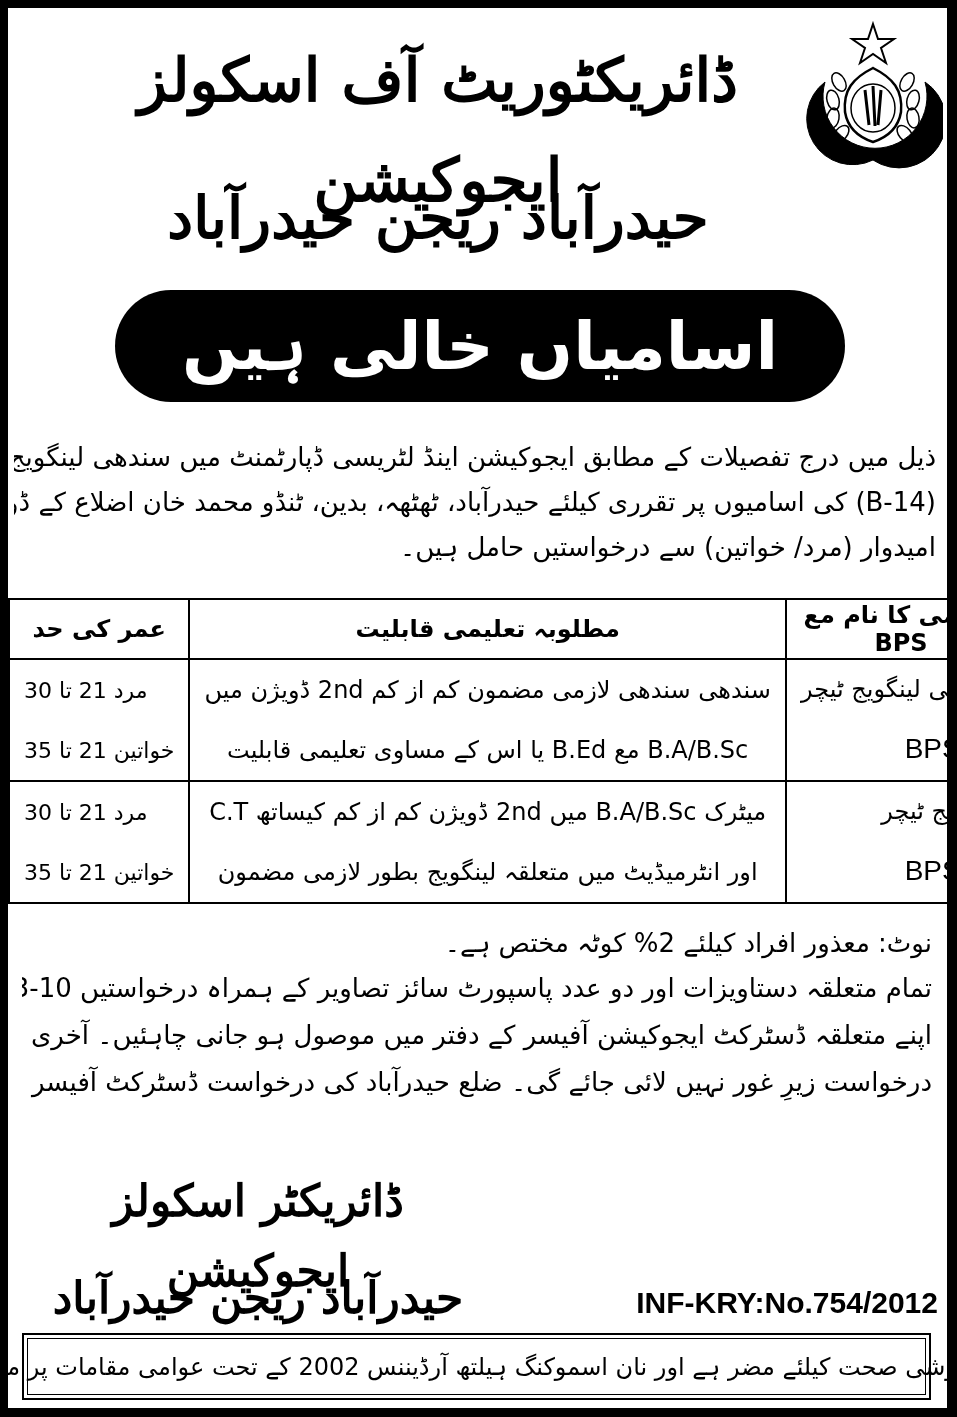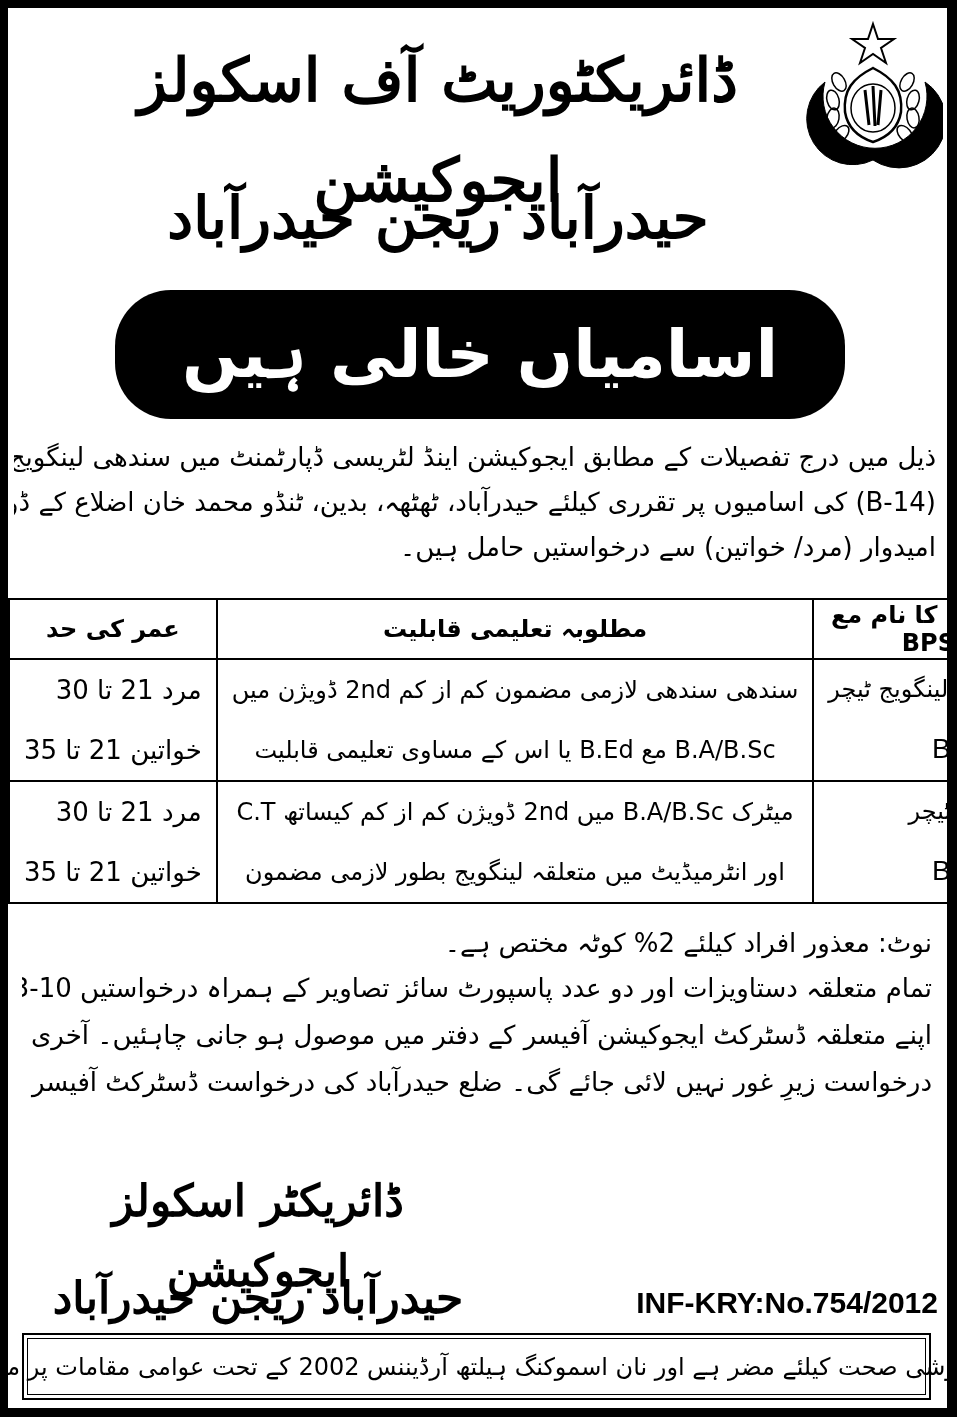--- a/index.html
+++ b/index.html
@@ -14,21 +14,21 @@
     font-size: 60px; font-weight: bold; line-height: 100px; letter-spacing: -1px;
     font-family: "DejaVu Serif", serif;
   }
   .title2 {
     left: 70px; top: 165px; width: 720px; text-align: center;
     font-size: 58px; font-weight: bold; line-height: 90px;
     font-family: "DejaVu Serif", serif;
   }
   .emblem { left: 795px; top: 12px; width: 140px; height: 150px; direction: ltr; }
   .banner {
-    left: 107px; top: 282px; width: 730px; height: 129px;
+    left: 107px; top: 282px; width: 730px; height: 112px;
     background: #000; border-radius: 56px; color: #fff;
     display: flex; align-items: center; justify-content: center;
     font-size: 66px; font-weight: bold; font-family: "DejaVu Sans", sans-serif;
   }
   .para {
     font-family: "DejaVu Sans", sans-serif; font-size: 26px; line-height: 45px;
     text-align: justify; text-align-last: right;
   }
   .intro { left: 6px; top: 427px; width: 922px; height: 160px; }
   .intro span.l { display:block; height: 45px; white-space: nowrap; overflow: hidden; }
@@ -41,21 +41,21 @@
   table.posts tr.head th { font-weight: bold; font-size: 24px; text-align: center; vertical-align: middle; }
   table.posts tr.row { height: 120px; }
   .c-post { width: 205px; }
   .c-qual { width: 470px; margin-top: 28px; }
   .c-age { width: 178px; }
   .cell-lines { display: flex; flex-direction: column; justify-content: space-around; height: 120px; padding: 0 14px; }
   .cell-lines div { white-space: nowrap; }
   .c-post .cell-lines div { text-align: right; }
   .c-post .bps { direction: ltr; text-align: right; font-size: 28px; font-family: "Liberation Sans", sans-serif; }
   .c-qual .cell-lines div { text-align: center; }
-  .c-age .cell-lines div { text-align: right; font-size: 26px; }
+  .c-age .cell-lines div { text-align: left; font-size: 22px; }
   .note { left: 14px; top: 912px; width: 910px; }
   .body { left: 14px; top: 957px; width: 910px; }
   .note, .body { font-size: 26px; line-height: 47px; }
   .body span.l { display: block; white-space: nowrap; overflow: hidden; height: 47px; text-align: justify; text-align-last: justify; }
   .body span.last { text-align-last: right; }
   .sign1 { left: 40px; top: 1158px; width: 420px; text-align: center; font-size: 44px; font-weight: bold; line-height: 70px; font-family: "DejaVu Serif", serif; }
   .sign2 { left: 40px; top: 1255px; width: 420px; text-align: center; font-size: 44px; font-weight: bold; line-height: 70px; font-family: "DejaVu Serif", serif; }
   .ref { left: 610px; top: 1278px; width: 320px; direction: ltr; text-align: right; font-size: 30px; font-weight: bold; font-family: "Liberation Sans", sans-serif; }
   .smoke {
     left: 14px; top: 1325px; width: 905px; height: 63px; border: 2px solid #000;

